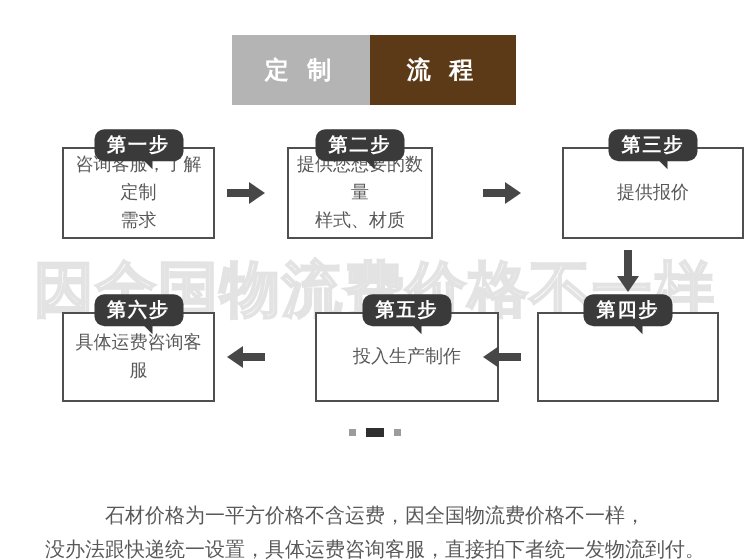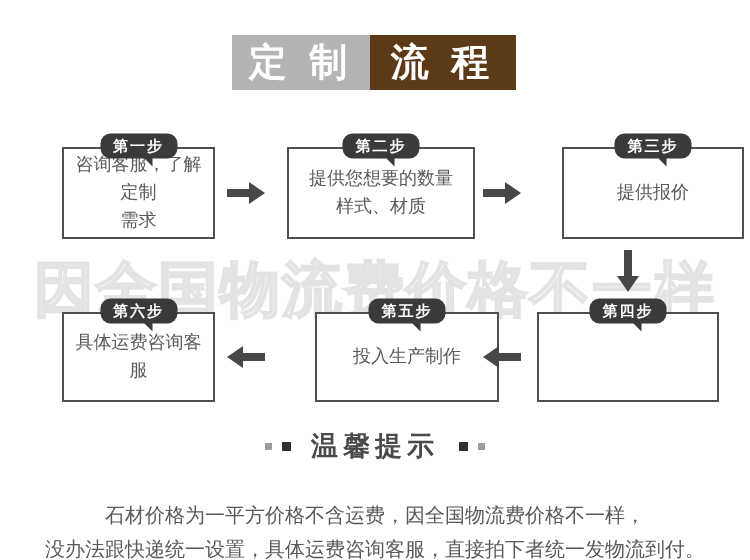--- a/index.html
+++ b/index.html
@@ -8,43 +8,43 @@
     --watermark:#e3e3e3; --tips-text:#4a4a4a; --note-text:#595959;
     --dot-dark:#2f2f2f; --dot-light:#9c9c9c;
   }
   *{margin:0;padding:0;box-sizing:border-box;}
   html,body{width:750px;height:560px;background:#ffffff;overflow:hidden;
     font-family:"Liberation Sans","DejaVu Sans",sans-serif;}
   .stage{position:relative;width:750px;height:560px;background:#fff;}
 
   
   .title-banner{position:absolute;left:232px;top:35px;height:55px;display:flex;z-index:3;}
-  .title-seg{height:55px;display:flex;align-items:center;justify-content:center;
-    color:#fff;font-size:38px;font-weight:bold;letter-spacing:6px;padding:0 14px;}
+  .title-seg{height:70px;display:flex;align-items:center;justify-content:center;
+    color:#fff;font-size:24px;font-weight:bold;letter-spacing:6px;padding:0 14px;}
   .title-seg.gray{background:var(--title-gray);min-width:138px;}
   .title-seg.brown{background:var(--title-brown);min-width:146px;}
 
   
   .watermark{position:absolute;left:0;right:0;top:250px;text-align:center;z-index:0;
     font-size:60px;font-weight:bold;white-space:nowrap;letter-spacing:2px;
     color:#ffffff;-webkit-text-stroke:2px var(--watermark);pointer-events:none;}
 
   
   .step-box{position:absolute;background:#fff;border:2px solid var(--box-border);
     display:flex;align-items:center;justify-content:center;z-index:1;}
   .step-text{color:var(--box-text);font-size:18px;line-height:1.55;text-align:center;
     white-space:pre-line;padding:0 8px;}
   .ribbon{position:absolute;left:50%;top:0;transform:translate(-50%,-62%);
-    background:var(--ribbon);color:#fff;font-size:15px;font-weight:bold;
+    background:var(--ribbon);color:#fff;font-size:19px;font-weight:bold;
     letter-spacing:2px;padding:3px 13px;border-radius:10px;z-index:2;white-space:nowrap;}
   .ribbon::after{content:"";position:absolute;left:56%;bottom:-8px;width:0;height:0;
     border-top:9px solid var(--ribbon);border-left:9px solid transparent;}
 
   #box1{left:62px;top:147px;width:153px;height:92px;}
-  #box2{left:287px;top:147px;width:188px;height:92px;}
+  #box2{left:287px;top:147px;width:146px;height:92px;}
   #box3{left:562px;top:147px;width:182px;height:92px;}
   #box4{left:537px;top:312px;width:182px;height:90px;}
   #box5{left:287px;top:312px;width:184px;height:90px;margin-left:28px;}
   #box6{left:62px;top:312px;width:153px;height:90px;align-items:center;}
 
   
   .arrow{position:absolute;display:flex;align-items:center;z-index:1;}
   .arrow .shaft{background:var(--arrow);}
   .arrow.h .shaft{width:22px;height:8px;}
   .arrow.h .head{width:0;height:0;border-top:11px solid transparent;border-bottom:11px solid transparent;}
@@ -129,21 +129,20 @@
   <div class="arrow h left" id="arr5">
     <span class="head"></span>
     <span class="shaft"></span>
   </div>
 
   <div class="tips-head">
     <span class="dots">
       <span class="dot light"></span>
       <span class="dot dark"></span>
     </span>
-    <span class="tips-title">温馨提示</span>
     <span class="dots">
       <span class="dot dark"></span>
       <span class="dot light"></span>
     </span>
   </div>
 
   <div class="tips-note">石材价格为一平方价格不含运费，因全国物流费价格不一样，
 没办法跟快递统一设置，具体运费咨询客服，直接拍下者统一发物流到付。</div>
 
 </div>

